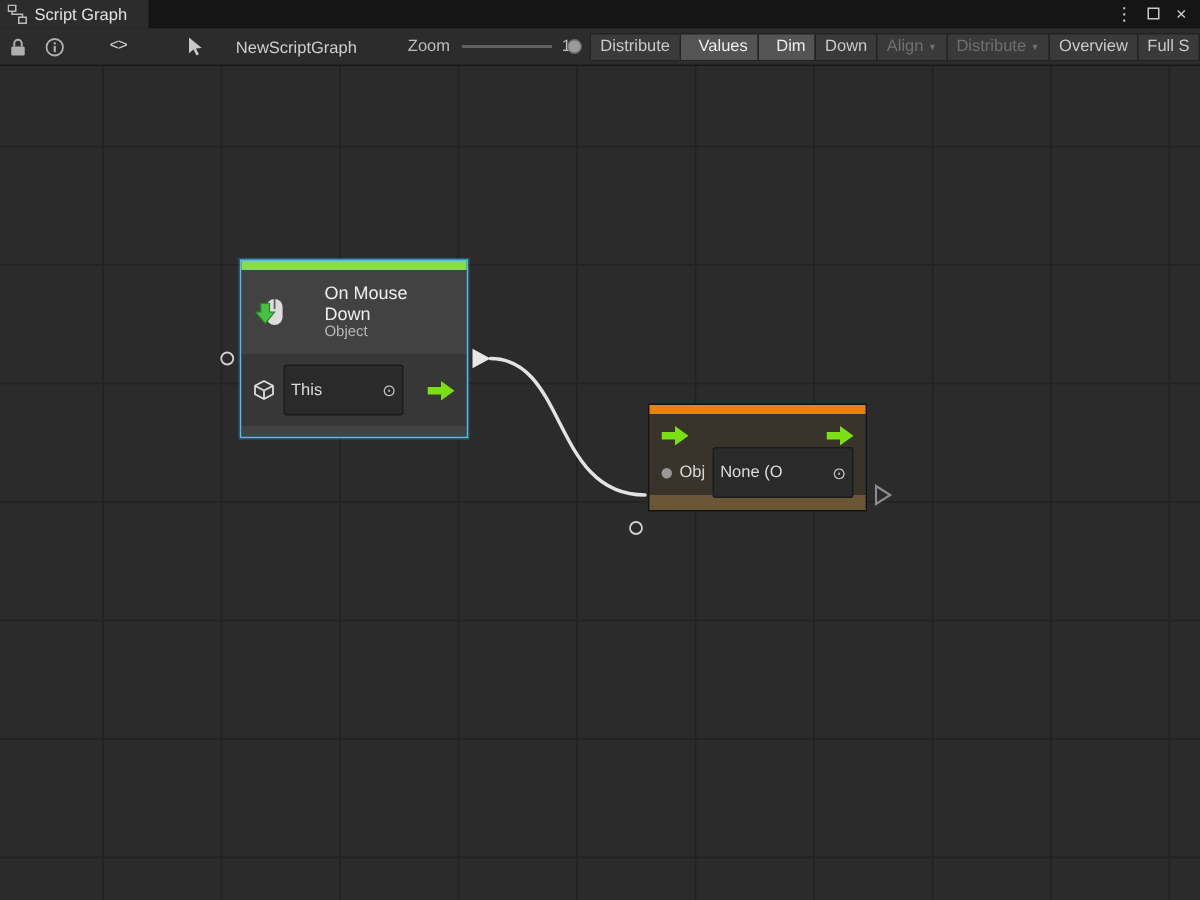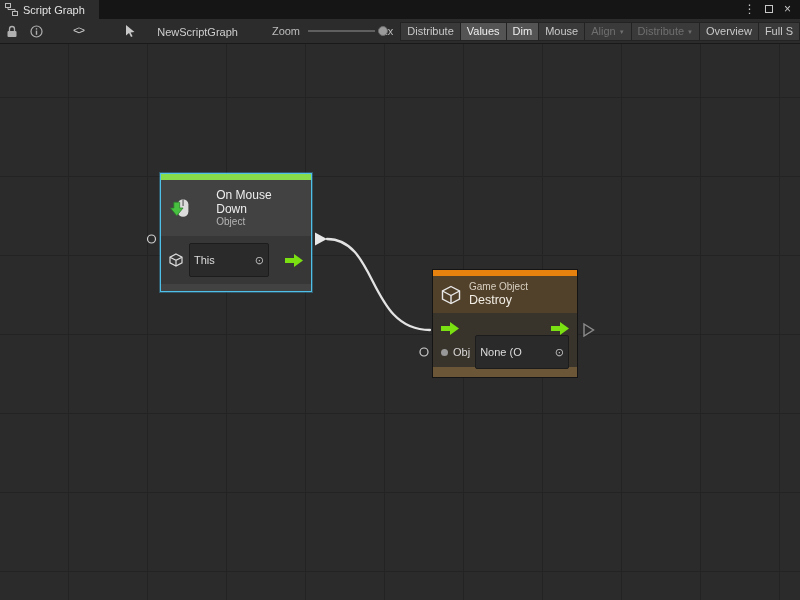--- a/index.html
+++ b/index.html
@@ -31,21 +31,21 @@
   .zoom-label { margin-left:34px; color:#bdbdbd; }
   .zoom-slider { position:relative; width:86px; height:12px; margin-left:8px; }
   .zoom-track { position:absolute; top:5px; left:0; right:0; height:2px; background:#5f5f5f; }
   .zoom-knob { position:absolute; top:1px; left:70px; width:10px; height:10px;
     border-radius:50%; background:#9a9a9a; border:1px solid #6b6b6b; }
   .zoom-value { margin-left:7px; color:#bdbdbd; }
   .btns { margin-left:8px; display:flex; }
   .tbtn { height:19px; background:#3a3a3a; border:1px solid #232323; margin-left:-1px;
     padding:0 6px; color:#c9c9c9; font-size:11px; font-family:inherit;
     display:flex; align-items:center; gap:3px; white-space:nowrap; }
-  .tbtn.active { background:#545454; color:#eeeeee; }
+  .tbtn.active { background:#545454; color:#eeeeee;padding-left:12px; }
   .tbtn.disabled { color:#6f6f6f; }
   .dd { font-size:6px; transform:translateY(1px); }
 
   
   .canvas { position:absolute; top:44px; left:0; width:800px; height:556px;
     background-color:#2b2b2b;
     background-image:
       linear-gradient(to right, #232323 1px, transparent 1px),
       linear-gradient(to bottom, #232323 1px, transparent 1px);
     background-size:79px 79px; background-position:68px 53px; }
@@ -130,21 +130,21 @@
     <div class="zoom-slider">
       <div class="zoom-track"></div>
       <div class="zoom-knob"></div>
     </div>
     <span class="zoom-value">1x</span>
 
     <div class="btns">
       <button class="tbtn">Distribute</button>
       <button class="tbtn active">Values</button>
       <button class="tbtn active">Dim</button>
-      <button class="tbtn">Mouse</button>
+      <button class="tbtn">Down</button>
       <button class="tbtn disabled">
         <span>Align</span>
         <span class="dd">▼</span>
       </button>
       <button class="tbtn disabled">
         <span>Distribute</span>
         <span class="dd">▼</span>
       </button>
       <button class="tbtn">Overview</button>
       <button class="tbtn">Full S</button>
@@ -188,31 +188,20 @@
           <svg width="18" height="13" viewBox="0 0 18 13">
             <path d="M0 4 H9 V0 L18 6.5 L9 13 V9 H0 Z" fill="#7be012"></path>
           </svg>
         </span>
       </div>
       <div class="nfoot-event"></div>
     </div>
 
     <div class="node node-destroy">
       <div class="strip strip-orange"></div>
-      <div class="nhead-destroy">
-        <svg width="20" height="20" viewBox="0 0 20 20">
-          <polygon points="10,1.5 18.5,6 18.5,14 10,18.5 1.5,14 1.5,6" fill="none" stroke="#e8e8e8" stroke-width="1.4"></polygon>
-          <polyline points="1.5,6 10,10.5 18.5,6" fill="none" stroke="#e8e8e8" stroke-width="1.4"></polyline>
-          <line x1="10" y1="10.5" x2="10" y2="18.5" stroke="#e8e8e8" stroke-width="1.4"></line>
-        </svg>
-        <div>
-          <div class="ncat">Game Object</div>
-          <div class="ntitle2">Destroy</div>
-        </div>
-      </div>
       <div class="nbody-destroy">
         <div class="frow">
           <span>
             <svg width="18" height="13" viewBox="0 0 18 13">
               <path d="M0 4 H9 V0 L18 6.5 L9 13 V9 H0 Z" fill="#7be012"></path>
             </svg>
           </span>
           <span>
             <svg width="18" height="13" viewBox="0 0 18 13">
               <path d="M0 4 H9 V0 L18 6.5 L9 13 V9 H0 Z" fill="#7be012"></path>

